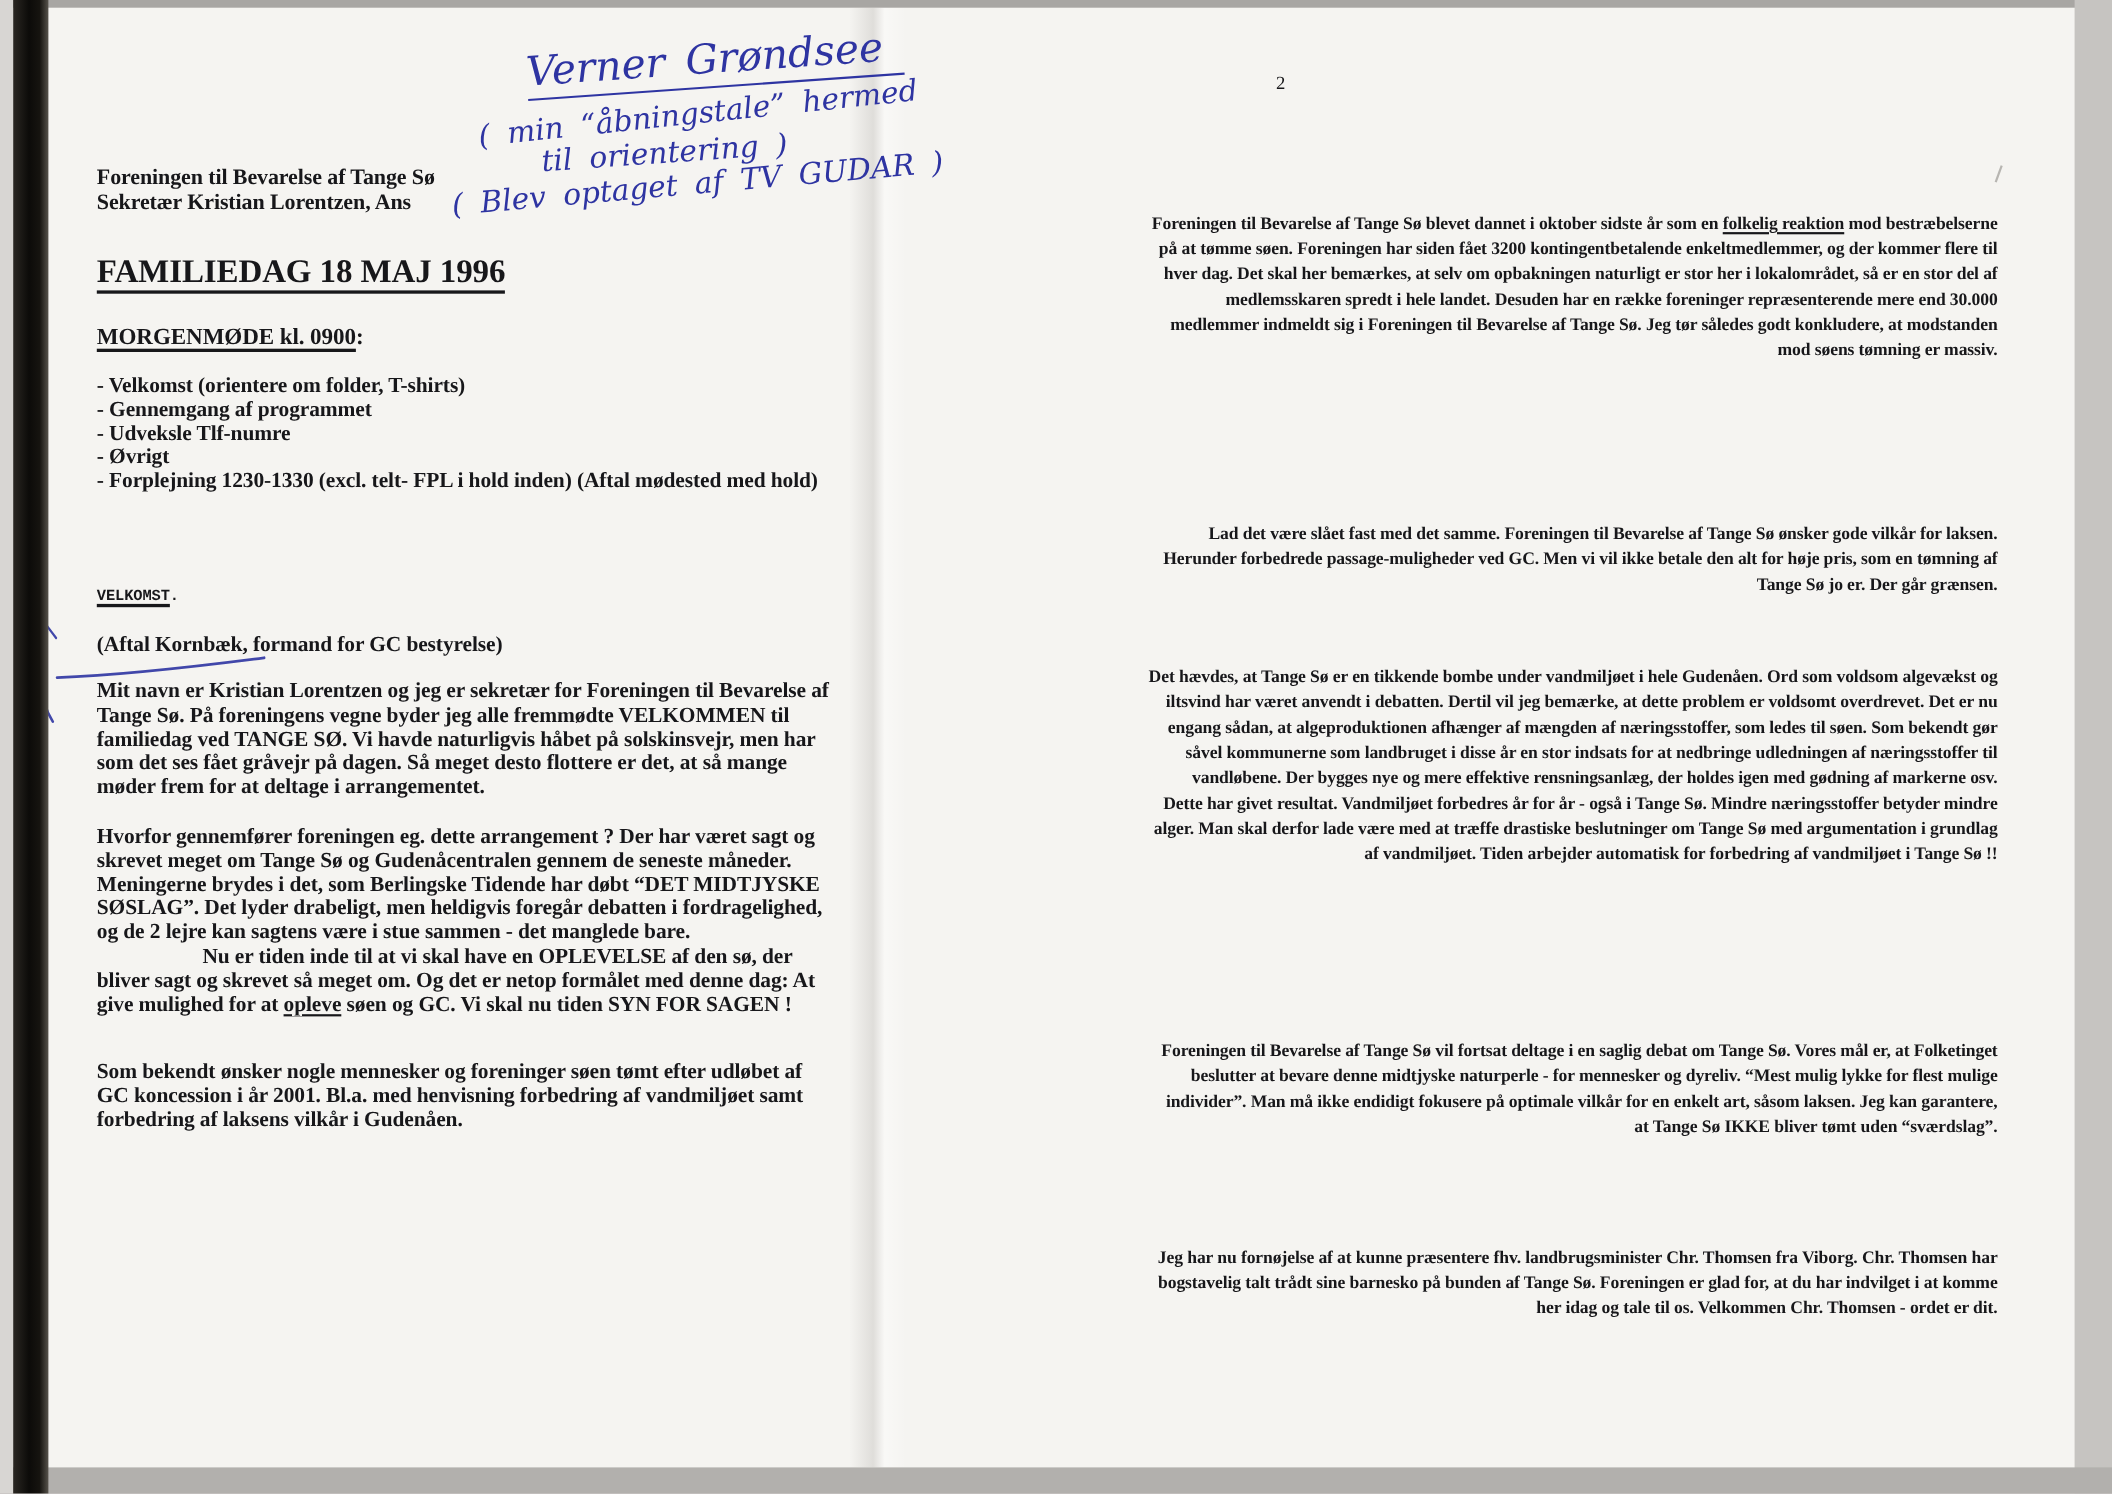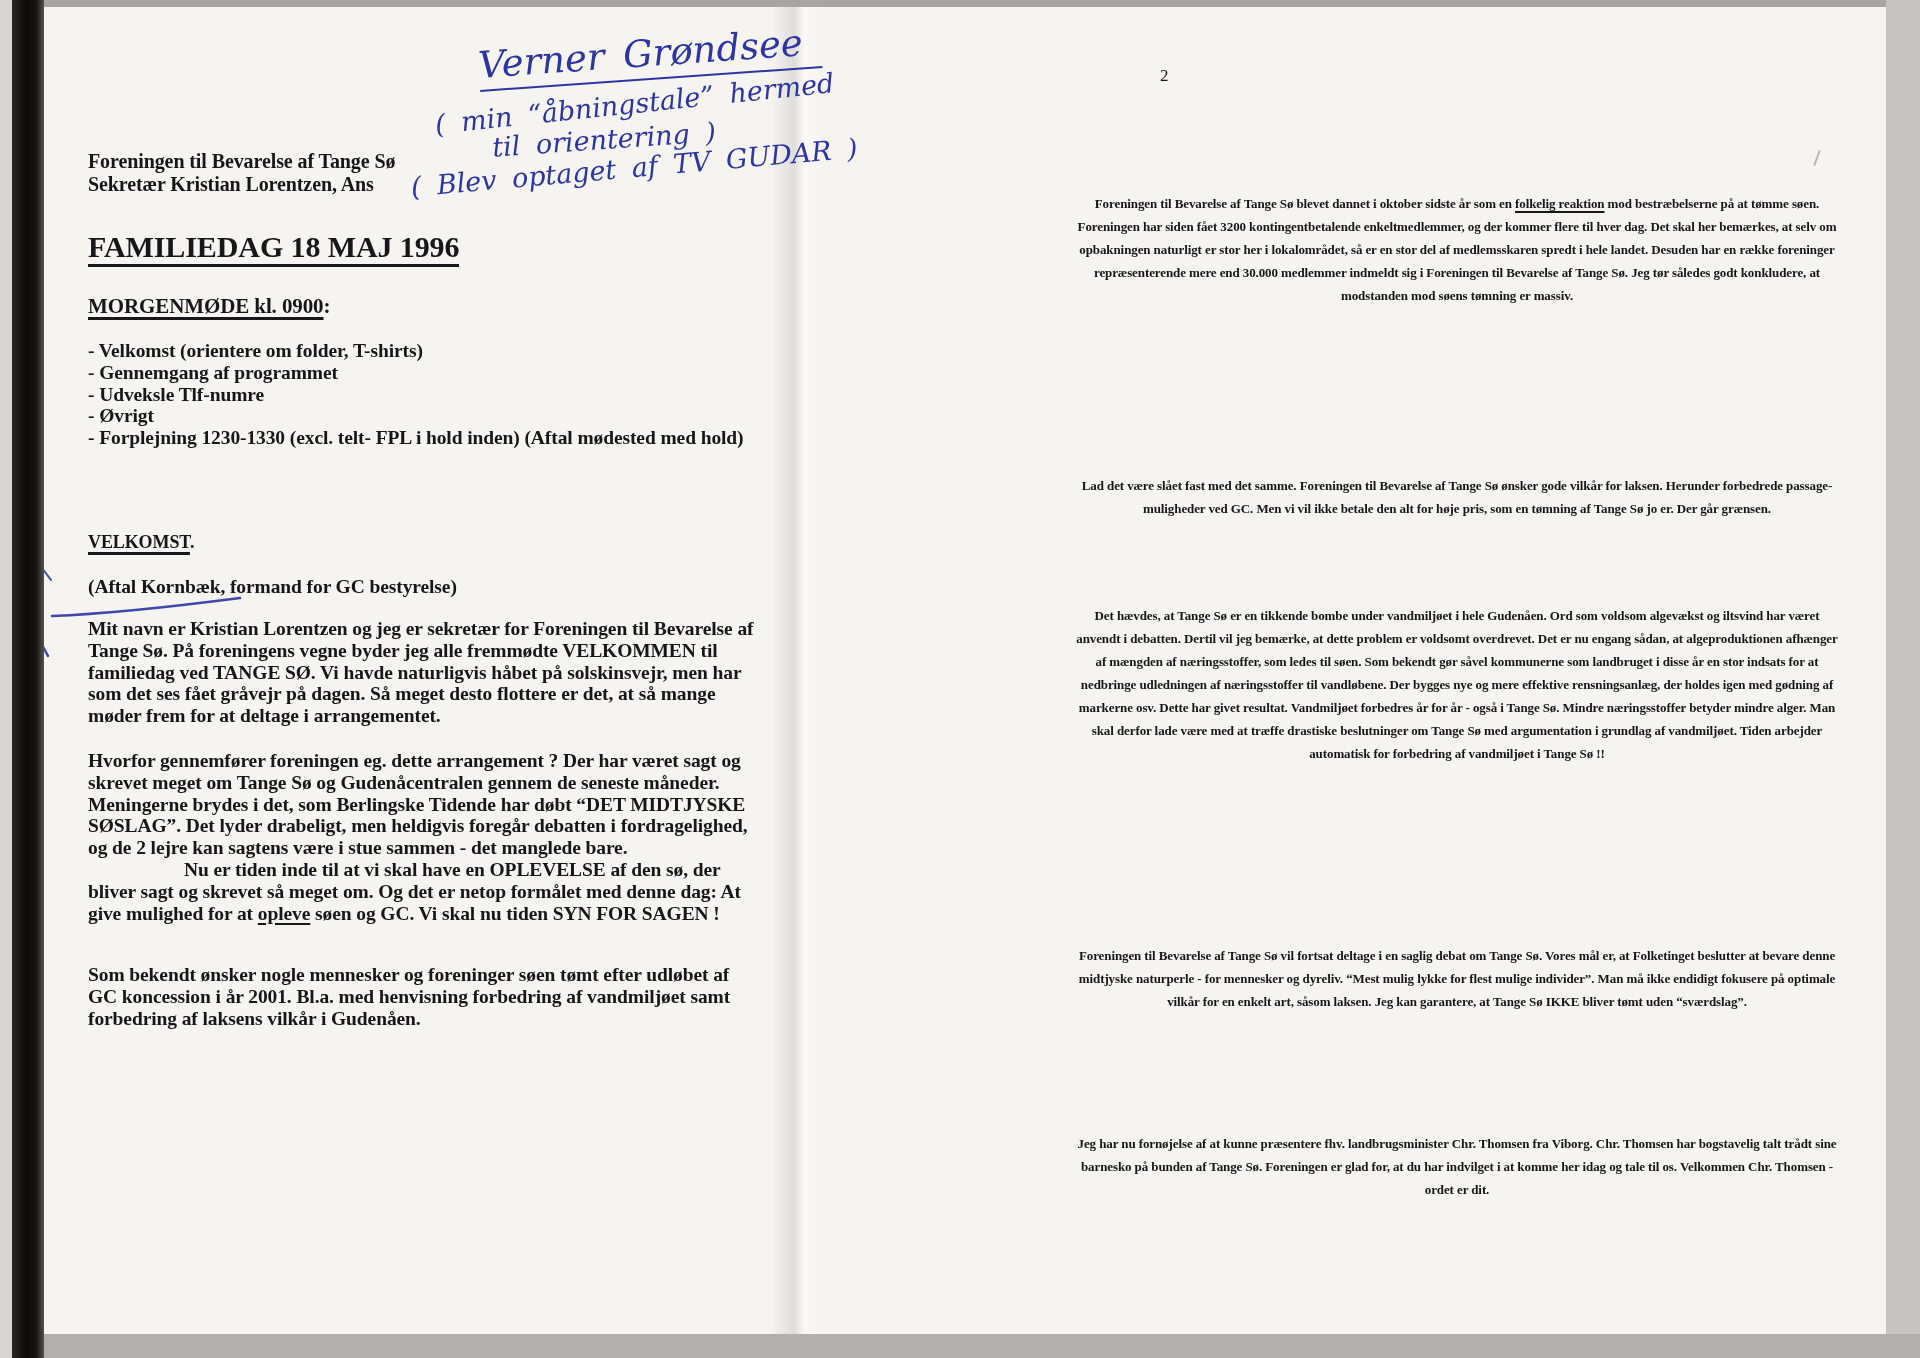--- a/index.html
+++ b/index.html
@@ -16,29 +16,29 @@
   .edge-left-light{position:absolute;left:0;top:0;bottom:0;width:12px;background:#d8d6d3;z-index:6;}
   .binder{position:absolute;left:12px;top:0;bottom:0;width:32px;z-index:7;
     background:linear-gradient(90deg,#2a2722 0%,#0c0b09 45%,#161410 75%,#56524b 100%);}
   .fold{position:absolute;left:772px;top:7px;bottom:24px;width:52px;z-index:2;
     background:linear-gradient(90deg,rgba(0,0,0,0) 0%,rgba(90,85,78,0.14) 42%,rgba(255,255,255,0.40) 62%,rgba(0,0,0,0) 100%);}
   .scan-speck{position:absolute;left:1816px;top:150px;width:2px;height:16px;background:#b7b5b1;transform:rotate(20deg);z-index:3;}
 
   
   .t{position:absolute;font-weight:bold;letter-spacing:-0.1px;margin-top:44px;}
   .col-l{left:88px;width:668px;font-size:19.5px;line-height:21.8px;text-align:left;}
-  .col-r{left:1071px;width:772px;font-size:13px;line-height:23px;text-align:center;}
+  .col-r{left:1044px;width:772px;font-size:16px;line-height:23px;text-align:right;}
   .hdr{top:106px;font-size:20px;line-height:23px;}
   .title-wrap{top:186px;left:88px;width:620px;text-align:left;font-size:30px;}
   .title-u{border-bottom:3px solid #17171a;padding-bottom:1px;}
   .u2{text-decoration:underline;text-decoration-thickness:2.5px;text-underline-offset:4px;}
   .u1{text-decoration:underline;text-decoration-thickness:2px;text-underline-offset:3px;}
   .agenda-h{top:252px;font-size:21px;}
   .agenda-list{top:296px;}
-  .velkomst-h{top:488px;font-size:18px;}
+  .velkomst-h{top:488px;font-size:14px;font-family:Liberation Mono, monospace;}
   .speaker{top:532px;}
   .p-intro{top:574px;}
   .p-why{top:706px;}
   .p-why .indent{text-indent:96px;}
   .p-concession{top:920px;}
 
   .p-founded{top:148px;}
   .p-laks{top:430px;}
   .p-miljo{top:560px;}
   .p-debat{top:900px;}

